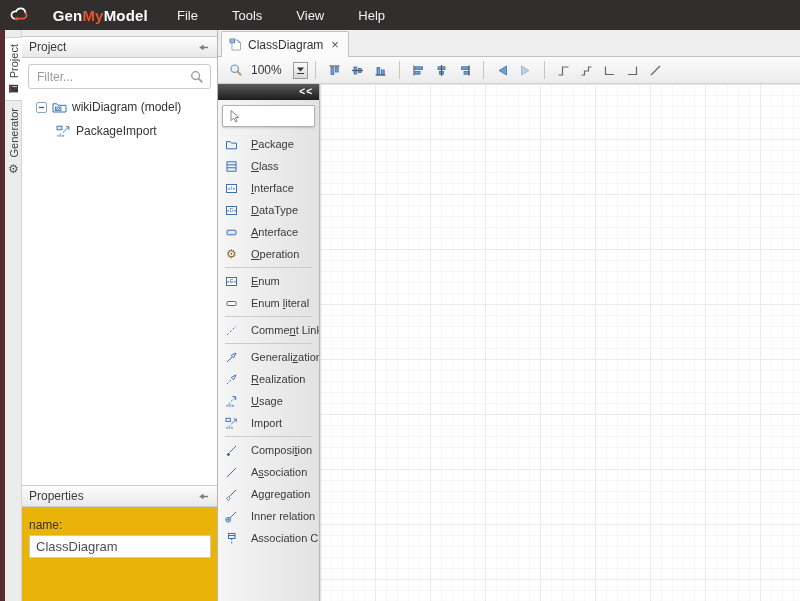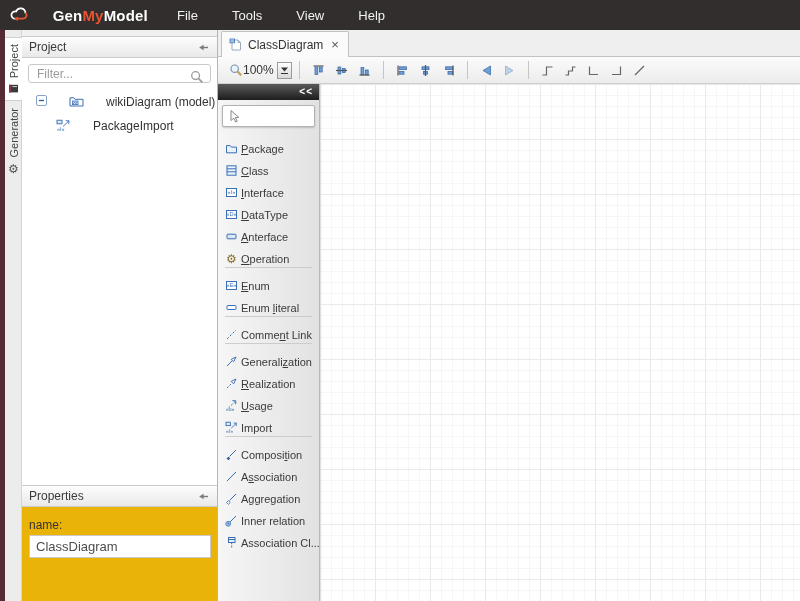--- a/index.html
+++ b/index.html
@@ -25,51 +25,51 @@
   .vtab .vicon { flex:none; }
   .gen-gear { font-size:12px; color:#555; line-height:1; }
 
   
   .left-col { position:absolute; left:22px; top:30px; width:196px; height:571px; display:flex; flex-direction:column; background:#fff; border-right:1px solid #b5b5b5; }
   .panel-gap { height:6px; background:#f0f0f0; }
   .panel-header { height:22px; flex:none; background:linear-gradient(#fdfdfd,#e9e9e9); border-top:1px solid #cbcbcb; border-bottom:1px solid #cbcbcb; display:flex; align-items:center; justify-content:space-between; padding:0 7px; font-size:12px; color:#3a3a3a; }
   .collapse-arrow { cursor:pointer; flex:none; }
 
   .filter-row { position:relative; padding:6px; background:#fff; height:37px; flex:none; }
-  .filter-input { width:100%; height:19px; border:1px solid #c9c9c9; border-radius:3px; padding:0 26px 0 8px; font-size:12px; color:#333; font-family:inherit; outline:none; }
+  .filter-input { width:100%; height:25px; border:1px solid #c9c9c9; border-radius:3px; padding:0 26px 0 8px; font-size:12px; color:#333; font-family:inherit; outline:none; }
   .filter-input::placeholder { color:#9a9a9a; }
   .filter-glass { position:absolute; right:13px; top:12px; }
 
   .tree { flex:1; background:#fff; overflow:hidden; }
-  .tree-row { display:flex; gap:22px; height:24px; padding-left:14px; font-size:12px; color:#333; cursor:pointer; white-space:nowrap; }
+  .tree-row { display:flex; align-items:center; gap:5px; height:24px; padding-left:14px; font-size:12px; color:#333; cursor:pointer; white-space:nowrap; }
   .tree-row.indent1 { padding-left:34px; }
 
   .props-body { height:94px; flex:none; background:#eab308; padding:11px 7px 0; }
   .props-label { display:block; font-size:12px; color:#333; margin-bottom:3px; }
   .props-input { width:182px; height:23px; border:1px solid #c9c9c9; padding:0 6px; font-size:13px; color:#4d4d4d; font-family:inherit; outline:none; }
 
   
   .editor { position:absolute; left:218px; top:30px; width:582px; height:571px; display:flex; flex-direction:column; }
   .tabbar { height:27px; flex:none; background:#efefef; border-bottom:1px solid #c2c2c2; display:flex; align-items:flex-end; padding-left:3px; }
   .tab { display:flex; align-items:center; gap:6px; height:26px; padding:0 9px 0 7px; background:#fbfbfb; border:1px solid #c2c2c2; border-bottom:none; margin-bottom:-1px; font-size:12px; color:#333; border-radius:2px 2px 0 0; cursor:pointer; }
   .tab-close { color:#555; font-size:13px; line-height:1; margin-left:2px; cursor:pointer; }
 
   .toolbar { height:27px; flex:none; background:linear-gradient(#fbfbfb,#ececec); border-bottom:1px solid #cfcfcf; display:flex; align-items:center; padding-left:11px; }
-  .zoom-group { display:flex; align-items:center; gap:0; font-size:12px; color:#333; }
+  .zoom-group { display:flex; align-items:center; gap:8px; font-size:12px; color:#333; }
   .dd-btn { width:15px; height:17px; border:1px solid #9b9b9b; background:linear-gradient(#fefefe,#d8d8d8); display:flex; align-items:center; justify-content:center; margin-left:3px; cursor:pointer; }
   .tsep { width:1px; height:18px; background:#c6c6c6; margin:0 7px; flex:none; }
   .tbtn { width:23px; height:22px; display:flex; align-items:center; justify-content:center; cursor:pointer; flex:none; }
 
   .workspace { flex:1; display:flex; min-height:0; }
   .palette { width:102px; flex:none; background:linear-gradient(to right,#f6f6f6,#e2e2e2); border-right:1px solid #b9b9b9; display:flex; flex-direction:column; }
   .palette-header { height:16px; flex:none; background:linear-gradient(#5a5a5a,#1d1d1d); display:flex; align-items:center; justify-content:flex-end; padding-right:6px; }
   .collapse-label { color:#fff; font-size:10px; font-weight:bold; letter-spacing:1px; line-height:1; cursor:pointer; }
   .pointer-tool { margin:5px 4px; height:22px; flex:none; background:#fff; border:1px solid #b2b2b2; border-radius:2px; display:flex; align-items:center; padding-left:4px; box-shadow:0 1px 2px rgba(0,0,0,.18); cursor:pointer; }
   .pal-items { flex:1; overflow:hidden; padding-top:1px; }
-  .pal-item { display:flex; align-items:flex-end; gap:3px; height:22px; padding-left:7px; font-size:11px; color:#3a3a3a; white-space:nowrap; cursor:pointer; }
+  .pal-item { display:flex; align-items:center; gap:13px; height:22px; padding-left:7px; font-size:11px; color:#3a3a3a; white-space:nowrap; cursor:pointer; }
   .pal-item .pic { flex:none; }
   .ukey { text-decoration:underline; }
   .pal-sep { height:1px; background:#cccccc; margin:2px 7px; }
   .glyph-icon { width:13px; text-align:center; flex:none; }
   .op-gear { color:#8a6d28; font-size:12px; line-height:1; }
 
   .canvas { flex:1; background-color:#fff;
     background-image:
       linear-gradient(#eaeaea 1px, transparent 1px),
       linear-gradient(90deg, #eaeaea 1px, transparent 1px),

